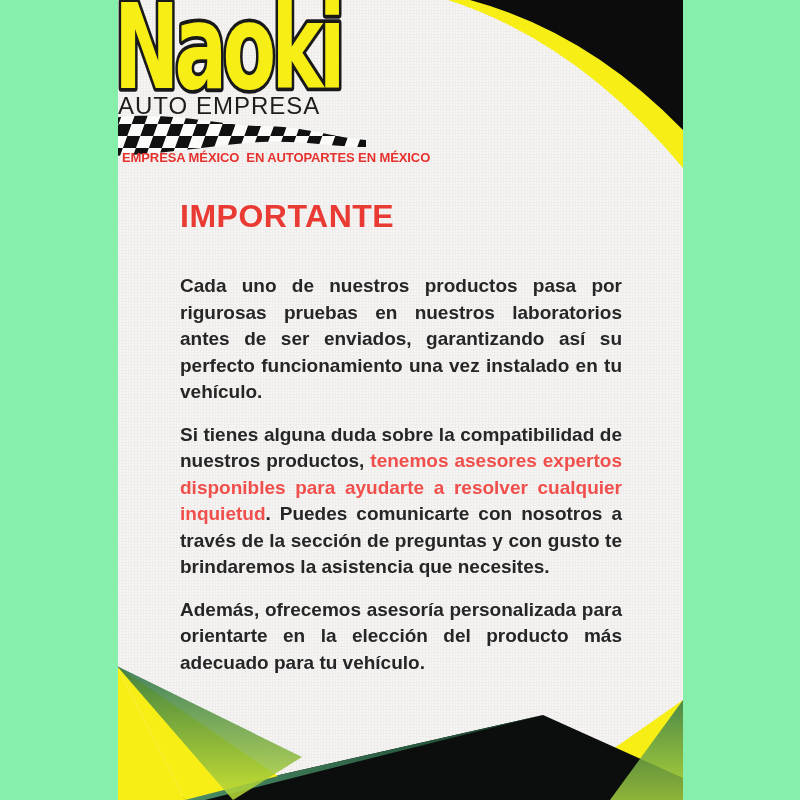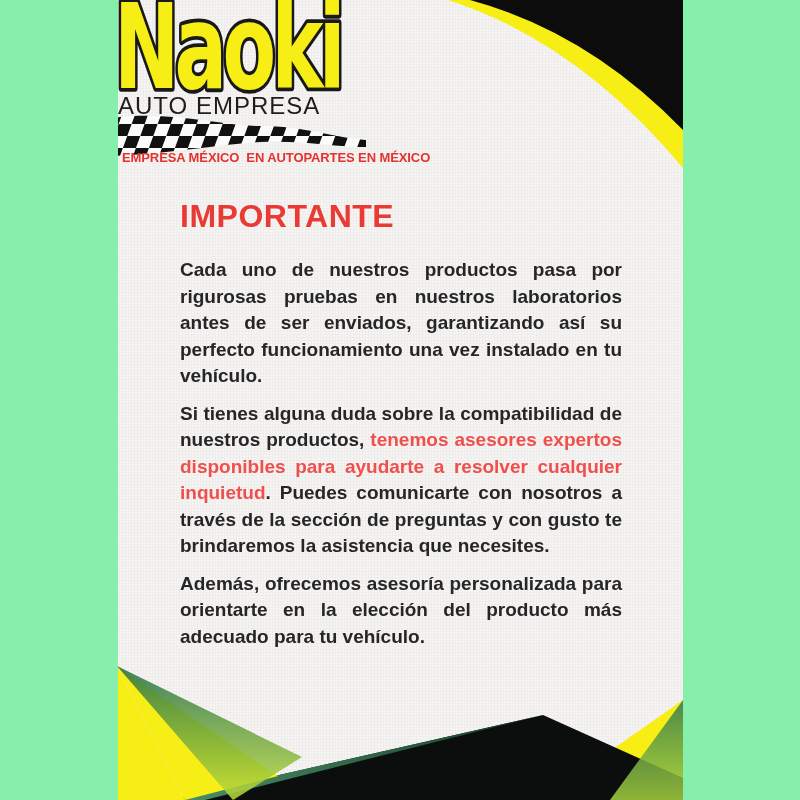--- a/index.html
+++ b/index.html
@@ -28,21 +28,21 @@
   
   .title {
     left:62px; top:198px; font-size:32px; font-weight:700; color:#e93a33;
     letter-spacing:0.5px; white-space:nowrap;text-align:right;
   }
   .body-copy {
     left:62px; top:257px; width:442px;
     font-size:19px; line-height:26.5px; font-weight:700; color:#272626;
     text-align:justify;
   }
-  .body-copy p { margin:0 0 11px 0; }
+  .body-copy p { margin:16px 0 11px 0; }
   .body-copy .hl { color:#f04f4c; }
   .footer-svg { left:0; bottom:0; width:565px; height:150px; }
 </style>
 </head>
 <body>
 
 <div class="canvas">
   <div class="page">
 
     <svg class="abs wordmark-svg" xmlns="http://www.w3.org/2000/svg" viewBox="0 0 260 100">

